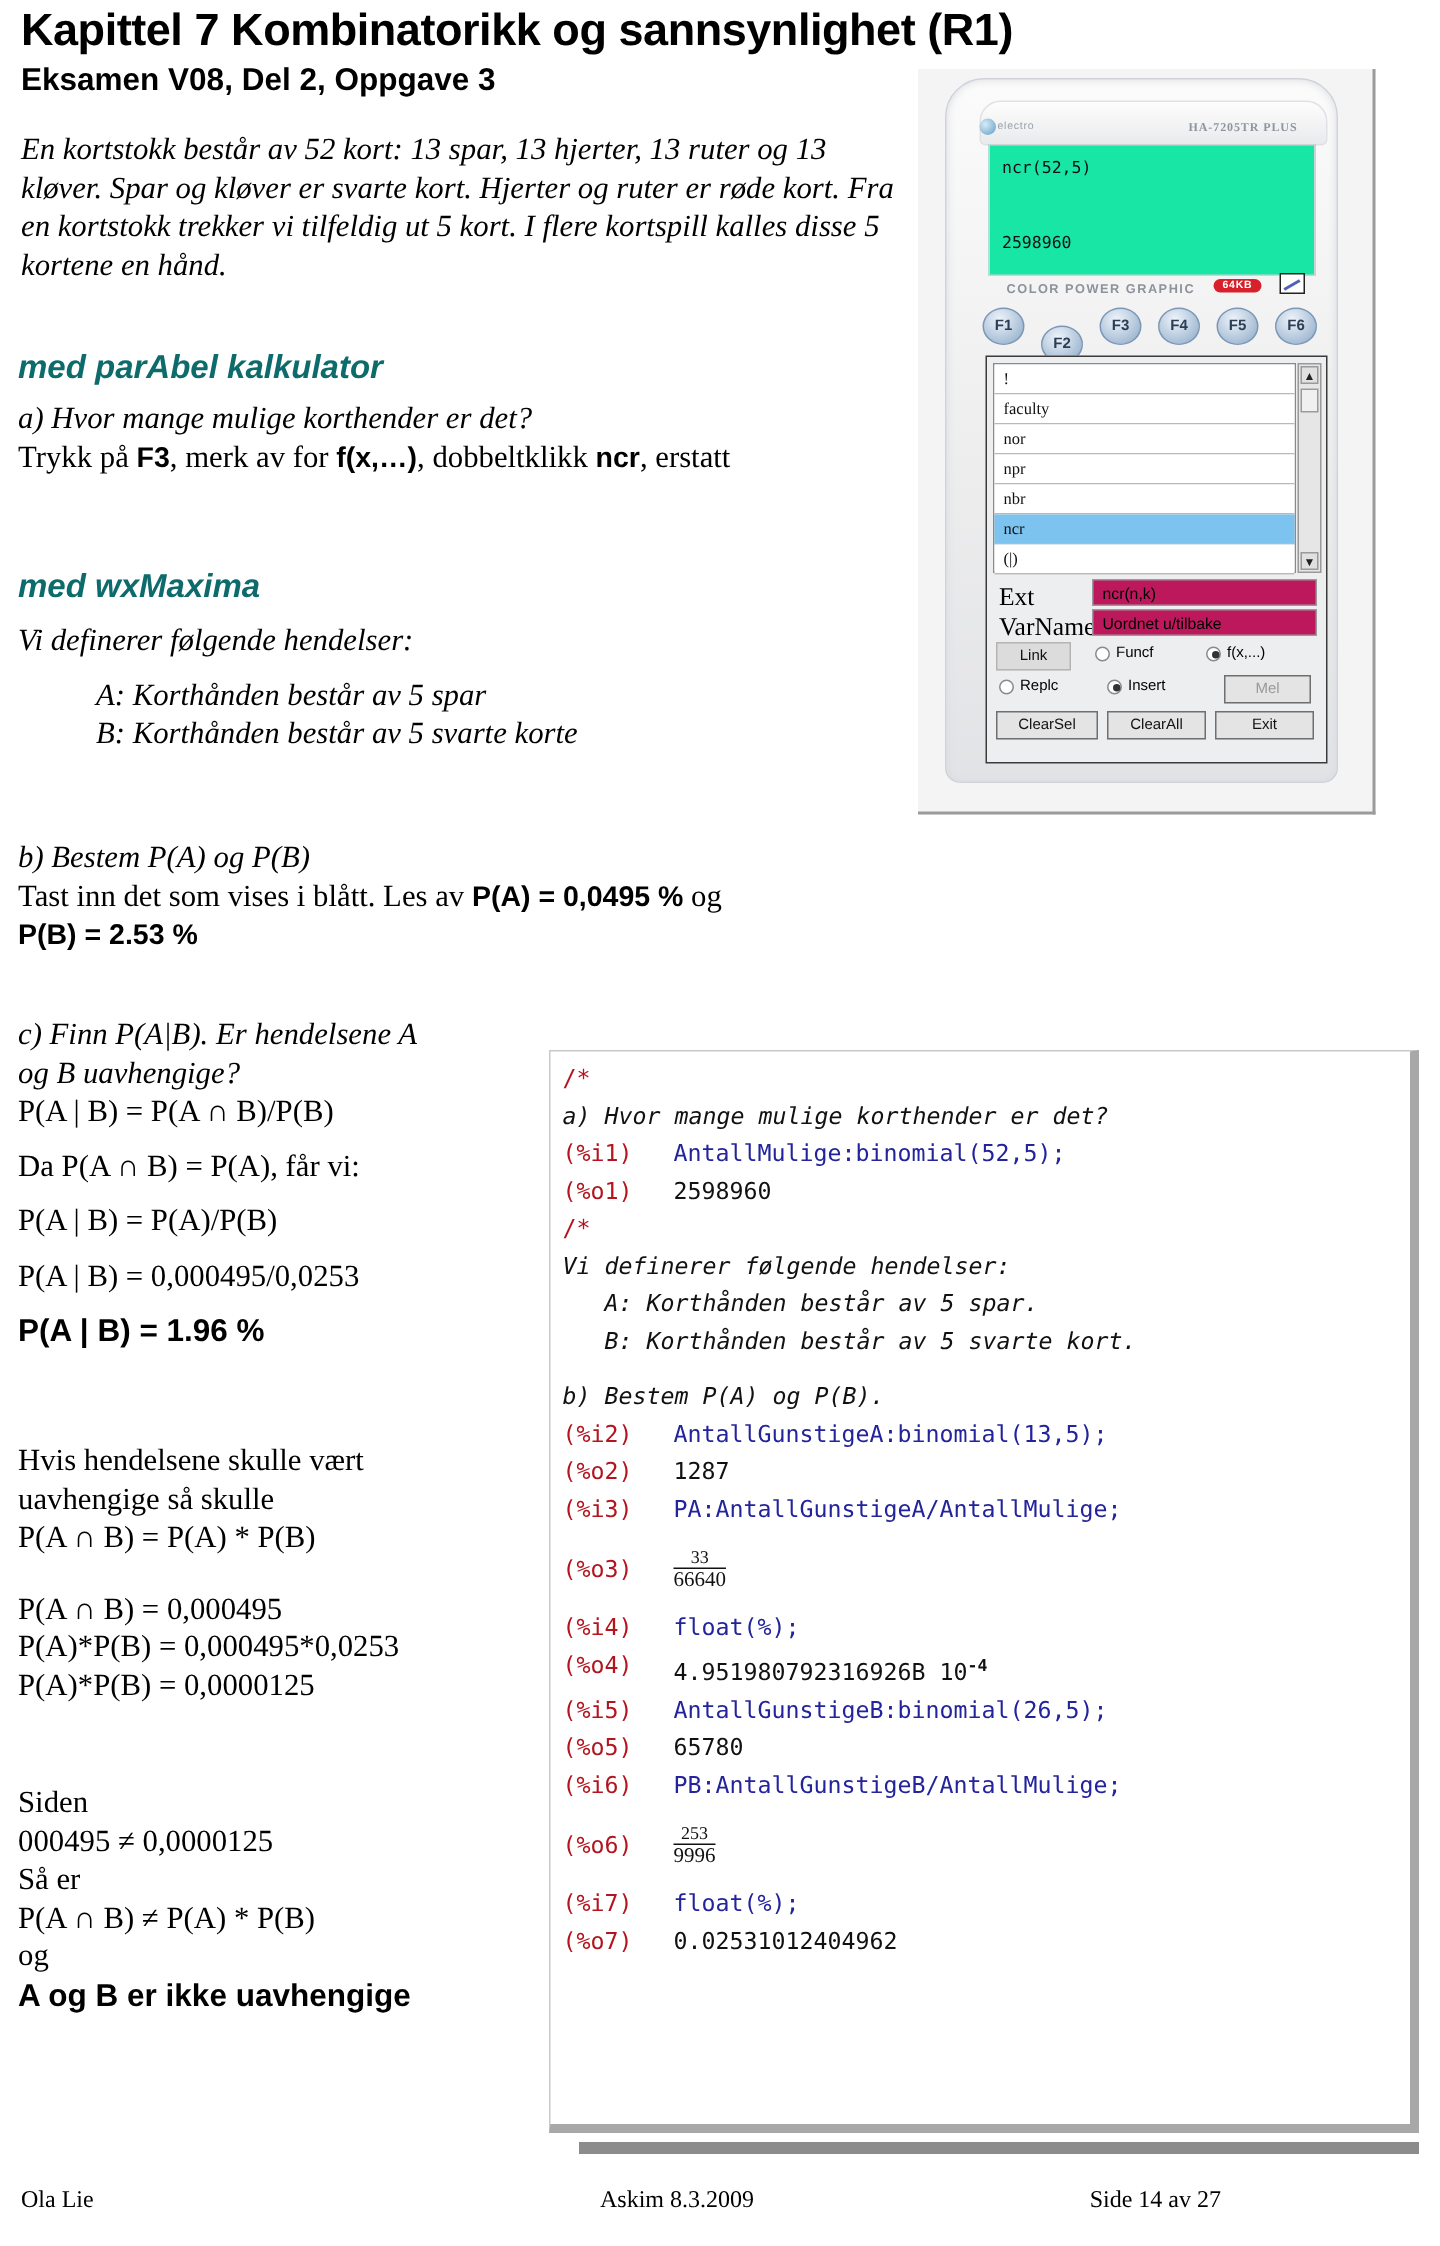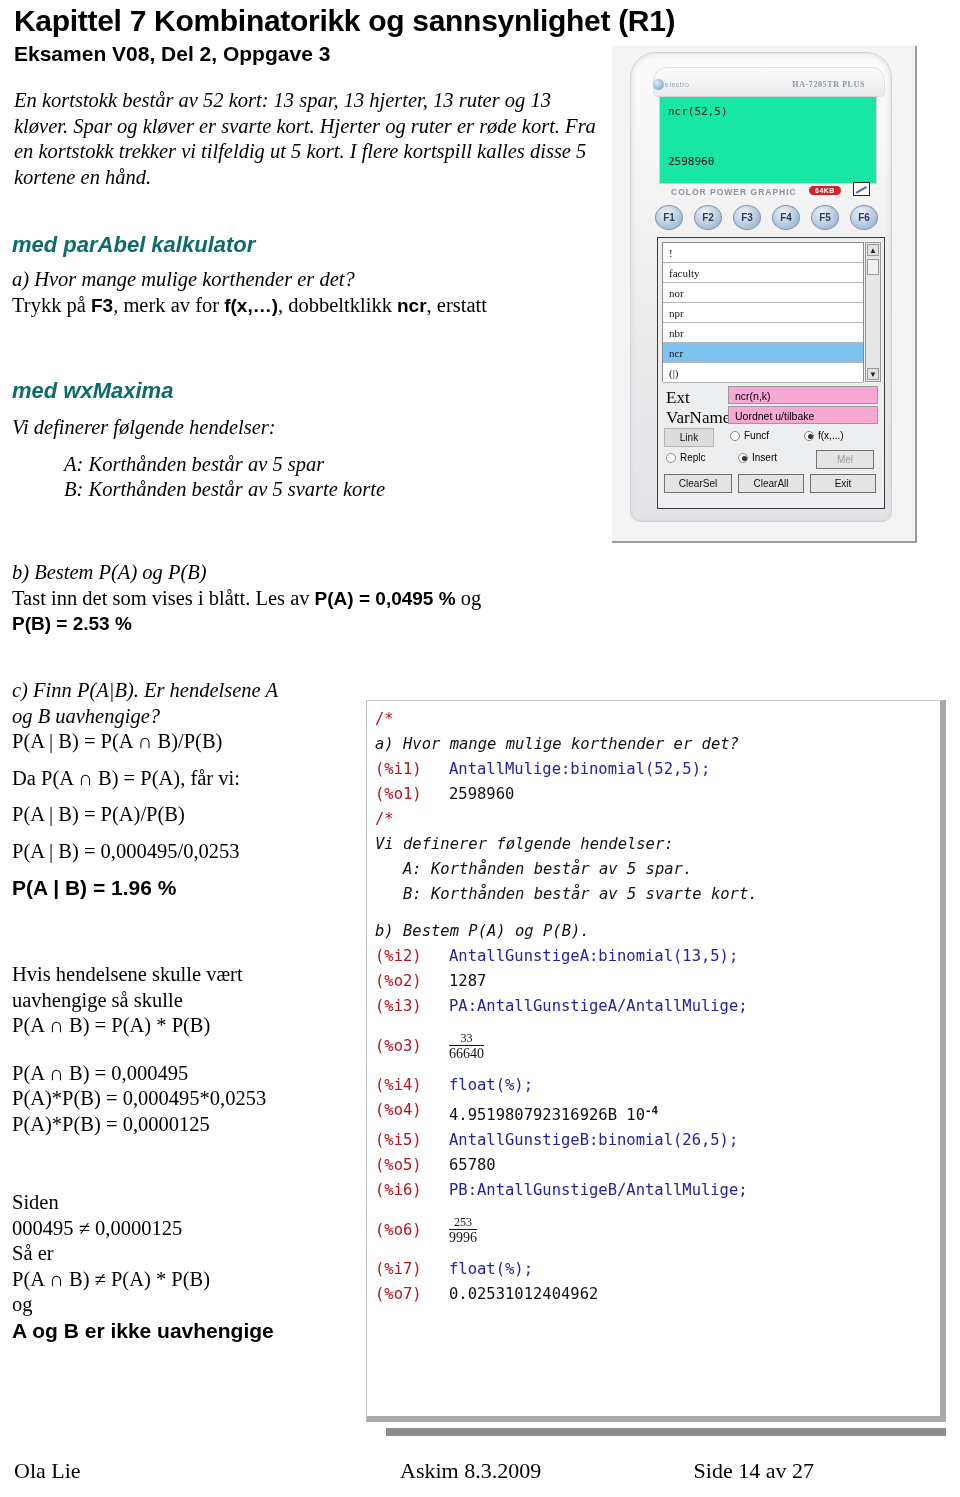--- a/index.html
+++ b/index.html
@@ -168,21 +168,21 @@
   #dlg-arrow-down { bottom:1px; }
   .dlg-thumb {
     position:absolute; left:1px; top:16px; width:12px; height:16px;
     background:#f0f0f0; border:1px solid #9a9a9a;
   }
   .dlg-row { position:absolute; font-family:"Liberation Serif","DejaVu Serif",serif; font-size:17px; }
   #dlg-lbl-ext { left:8px; top:150px; }
   #dlg-lbl-varname { left:8px; top:170px; }
   .dlg-field {
     position:absolute; left:70px; width:150px; height:18px; line-height:18px;
-    padding-left:6px; background:#f9a8d4; border:1px solid #9a9a9a;
+    padding-left:6px; background:#be185d; border:1px solid #9a9a9a;
     font-family:"Liberation Sans","DejaVu Sans",sans-serif; font-size:10.5px;
   }
   #dlg-val-ext { top:148px; }
   #dlg-val-varname { top:168px; }
   .btn {
     position:absolute; background:#e4e4e4; border:1px solid #6f6f6f;
     font-family:"Liberation Sans","DejaVu Sans",sans-serif;
     font-size:10px; color:#111; text-align:center; line-height:18px; height:19px;
   }
   #dlg-btn-link { left:6px; top:190px; width:50px; background:#dcdcdc; border:1px solid #b4b4b4; }
@@ -242,21 +242,21 @@
   .cgroup.frac-row { align-items:center; min-height:54px; }
   .sup { font-size:11px; vertical-align:super; font-weight:bold; }
 
   
   .footer-rule {
     position:absolute; left:386px; top:1428px; width:560px; height:8px;
     background:#8c8c8c;
   }
   .footer {
     position:absolute; left:0; top:1458px; width:828px; height:30px;
-    font-size:22px;
+    font-size:16px;
   }
   .footer span { position:absolute; white-space:nowrap; }
   #footer-author { left:14px; top:0; }
   #footer-place  { left:400px; top:0; }
   #footer-page   { right:14px; top:0; }
 </style>
 </head>
 <body>
 
 <div class="page">
@@ -326,21 +326,21 @@
         <div class="calc-screen-line" id="calc-expr">ncr(52,5)</div>
         <div class="calc-screen-line" id="calc-result">2598960</div>
       </div>
 
       <div class="calc-label">COLOR POWER GRAPHIC</div>
       <div class="calc-mem">64KB</div>
       <div class="calc-icon-box"></div>
 
       <div class="fkeys">
         <div class="fkey" style="left:0px;">F1</div>
-        <div class="fkey" style="left:39px;">F2</div>
+        <div class="fkey" style="left:39px;margin-top:12px;">F2</div>
         <div class="fkey" style="left:78px;">F3</div>
         <div class="fkey" style="left:117px;">F4</div>
         <div class="fkey" style="left:156px;">F5</div>
         <div class="fkey" style="left:195px;">F6</div>
       </div>
 
       <div class="dlg">
         <div class="dlg-list">
           <div class="dlg-item">!</div>
           <div class="dlg-item">faculty</div>

